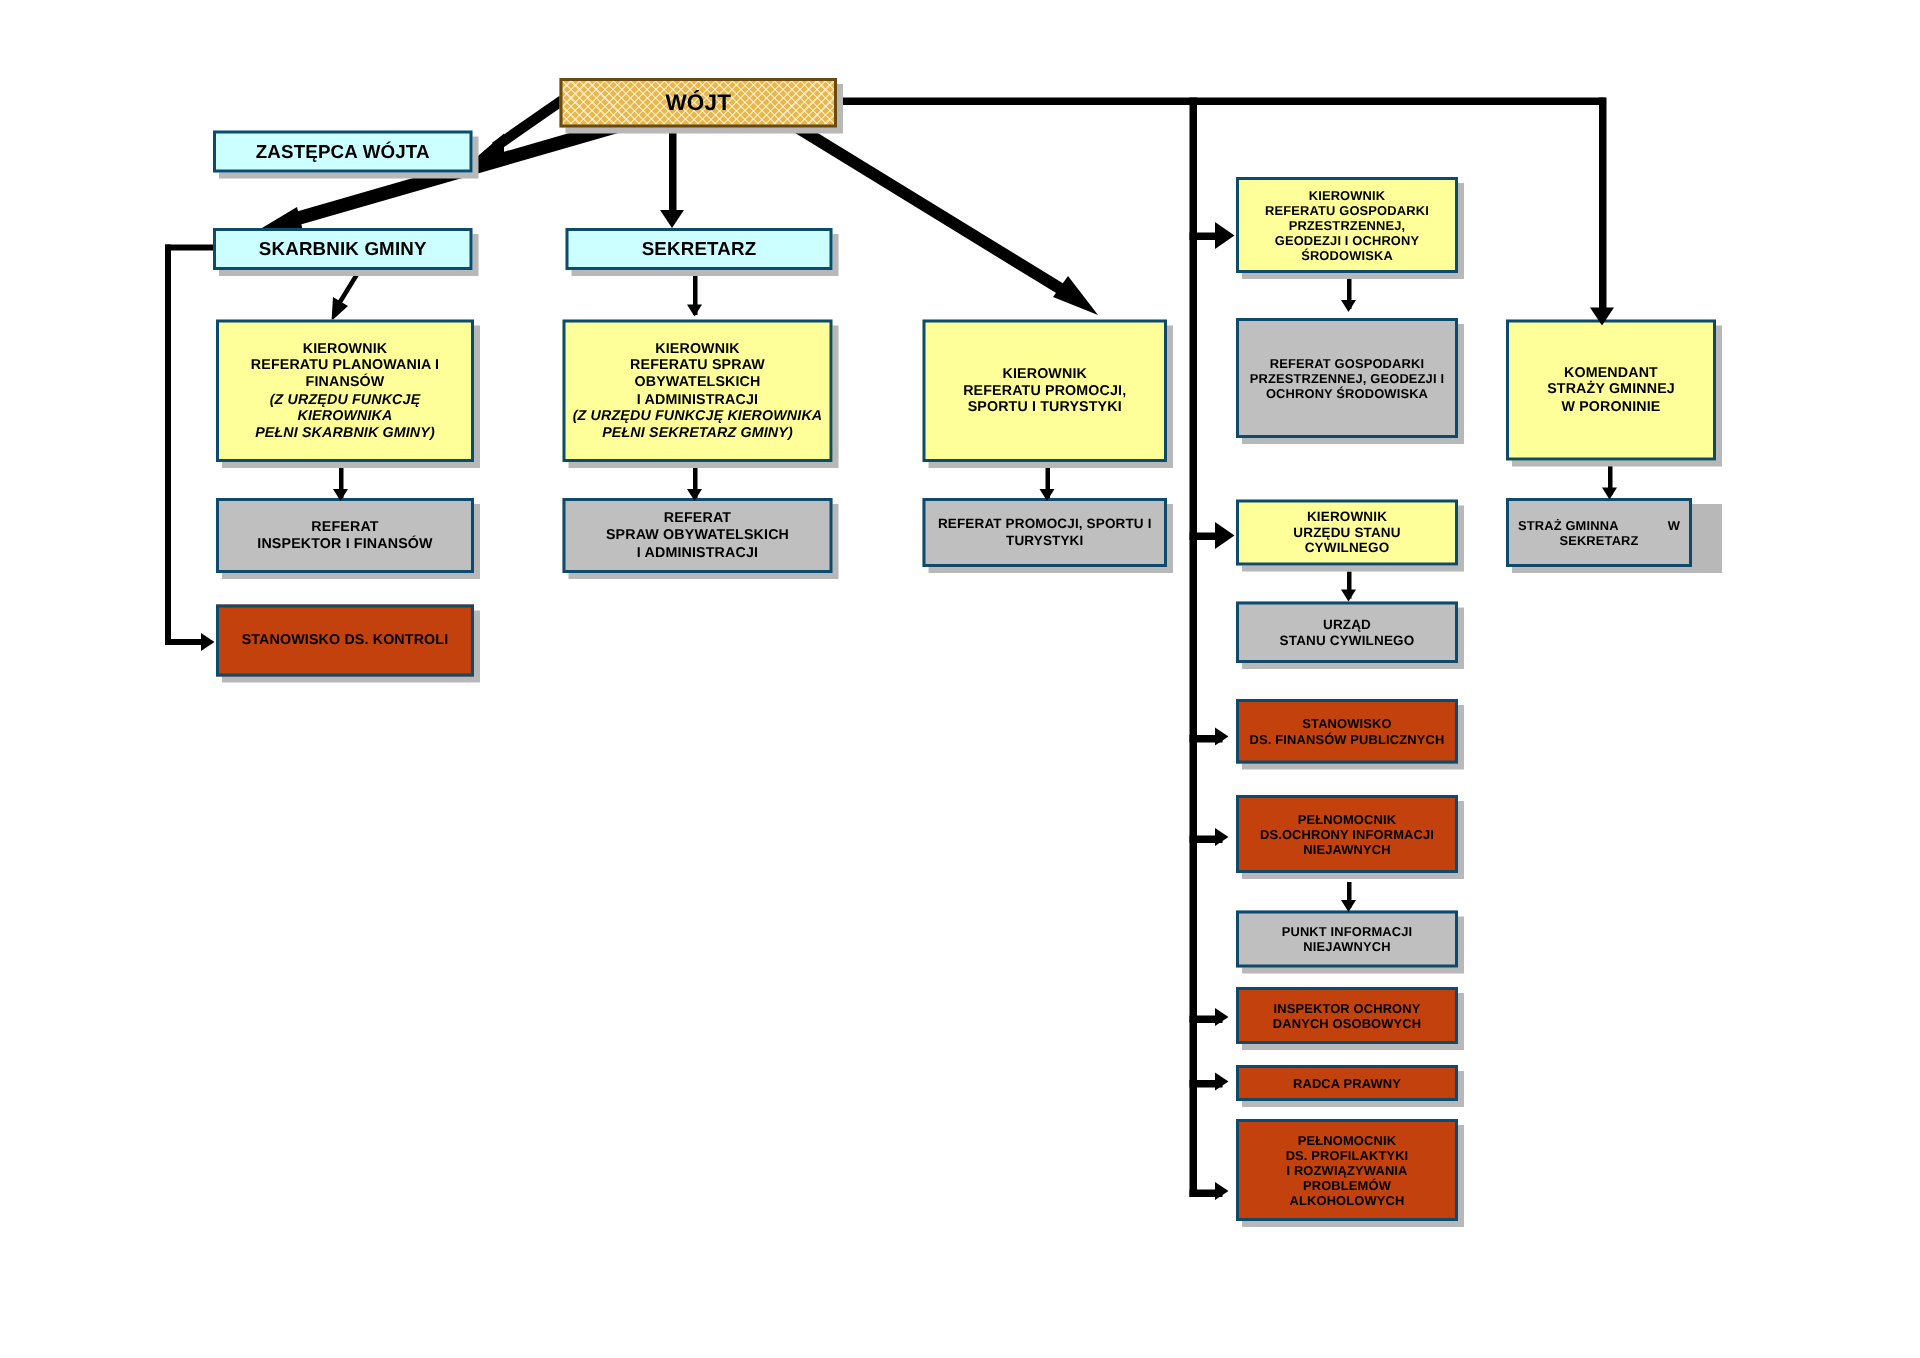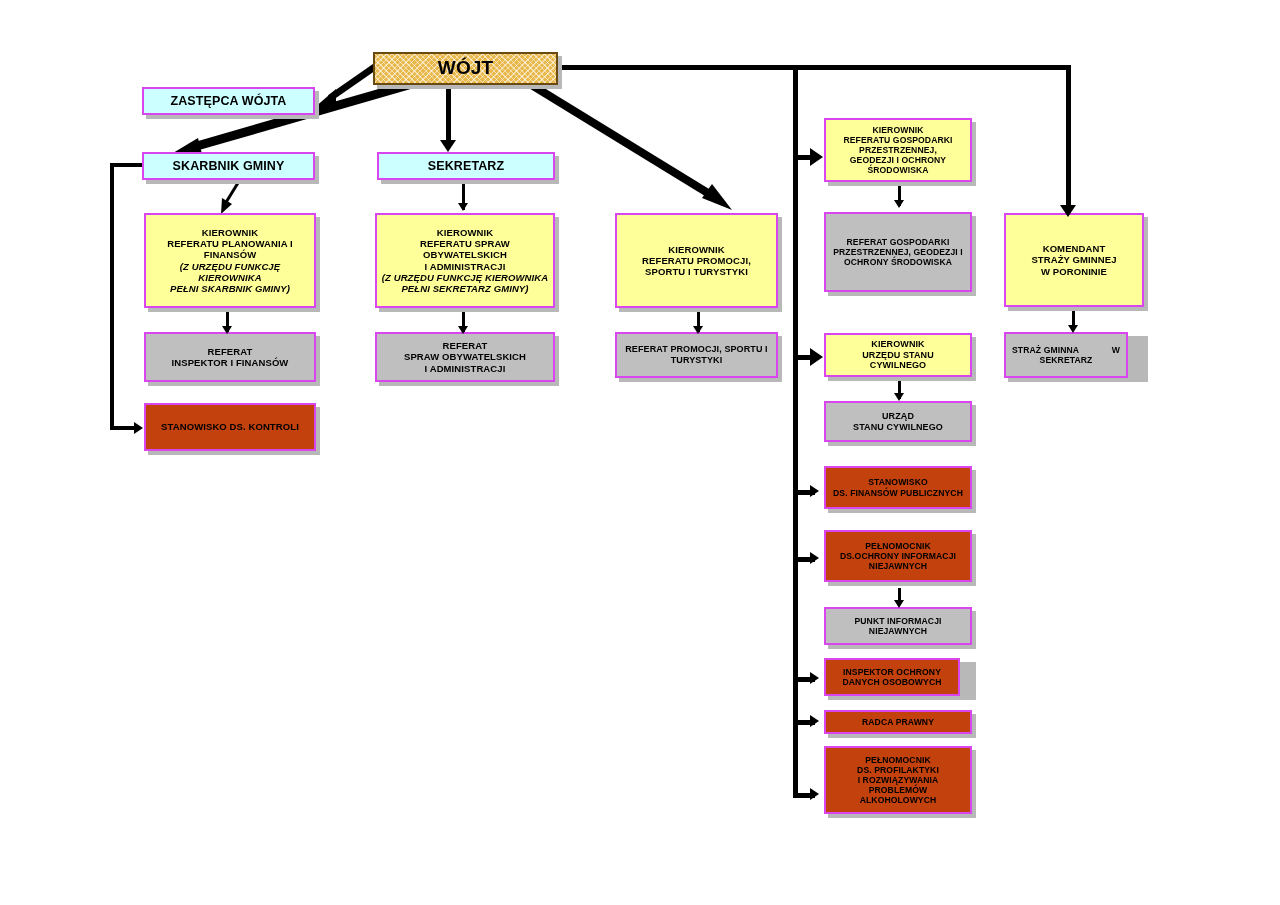--- a/index.html
+++ b/index.html
@@ -12,21 +12,21 @@
     width:1280px;
     height:905px;
     background:#ffffff;
     overflow:hidden;
   }
 
   
   .box{
     position:absolute;
     box-sizing:border-box;
-    border:2px solid #d946ef;
+    border:2px solid #0c4a6e;
     display:flex;
     align-items:center;
     justify-content:center;
     text-align:center;
     font-weight:bold;
     color:#000000;
     line-height:1.18;
     letter-spacing:.1px;
     padding:2px 3px;
     z-index:5;
@@ -143,21 +143,21 @@
   <div class="ln" style="left:898px;top:381px;width:3px;height:18px;"></div>
   <div class="arrow-d" style="left:894px;top:393px;"></div>
 
   <div class="ln" style="left:898px;top:588px;width:3px;height:17px;"></div>
   <div class="arrow-d" style="left:894px;top:600px;"></div>
 
   <div class="ln" style="left:1072px;top:310px;width:3px;height:20px;"></div>
   <div class="arrow-d" style="left:1068px;top:325px;"></div>
 
   <div class="shadow" style="left:377px;top:56px;width:185px;height:33px;"></div>
-  <div class="box c-wojt" style="left:373px;top:52px;width:185px;height:33px;font-size:19px;">
+  <div class="box c-wojt" style="left:373px;top:52px;width:185px;height:33px;font-size:15px;">
     <span class="txt">WÓJT</span>
   </div>
 
   <div class="shadow" style="left:146px;top:91px;width:173px;height:28px;"></div>
   <div class="box c-head" style="left:142px;top:87px;width:173px;height:28px;font-size:12.5px;">
     <span class="txt">ZASTĘPCA WÓJTA</span>
   </div>
 
   <div class="shadow" style="left:146px;top:156px;width:173px;height:28px;"></div>
   <div class="box c-head" style="left:142px;top:152px;width:173px;height:28px;font-size:12.5px;">
@@ -287,21 +287,21 @@
 
   <div class="shadow" style="left:828px;top:611px;width:148px;height:38px;"></div>
   <div class="box c-ref" style="left:824px;top:607px;width:148px;height:38px;font-size:8.6px;">
     <div class="txt">
       <span>PUNKT INFORMACJI</span><br>
       <span>NIEJAWNYCH</span>
     </div>
   </div>
 
   <div class="shadow" style="left:828px;top:662px;width:148px;height:38px;"></div>
-  <div class="box c-stan" style="left:824px;top:658px;width:136px;height:38px;font-size:8.6px;">
+  <div class="box c-stan" style="left:824px;top:658px;width:148px;height:38px;font-size:8.6px;">
     <div class="txt">
       <span>INSPEKTOR OCHRONY</span><br>
       <span>DANYCH OSOBOWYCH</span>
     </div>
   </div>
 
   <div class="shadow" style="left:828px;top:714px;width:148px;height:24px;"></div>
   <div class="box c-stan" style="left:824px;top:710px;width:148px;height:24px;font-size:8.6px;text-align:center;">
     <span class="txt">RADCA PRAWNY</span>
   </div>

